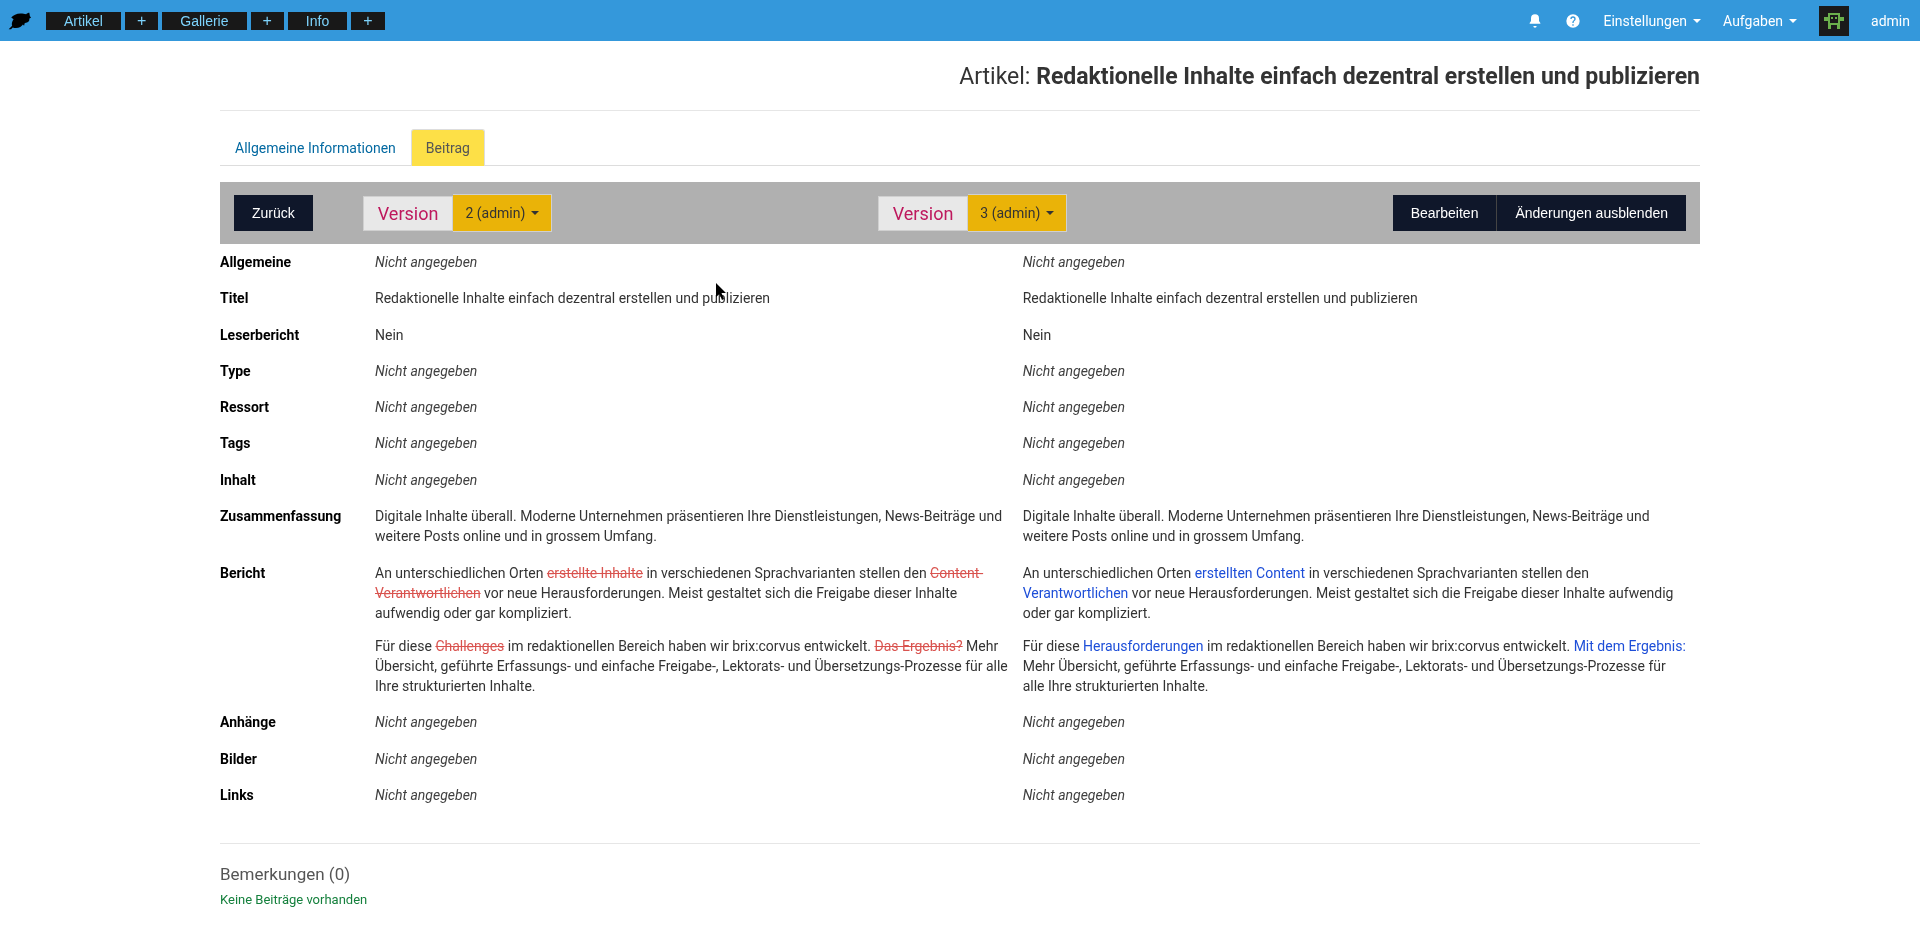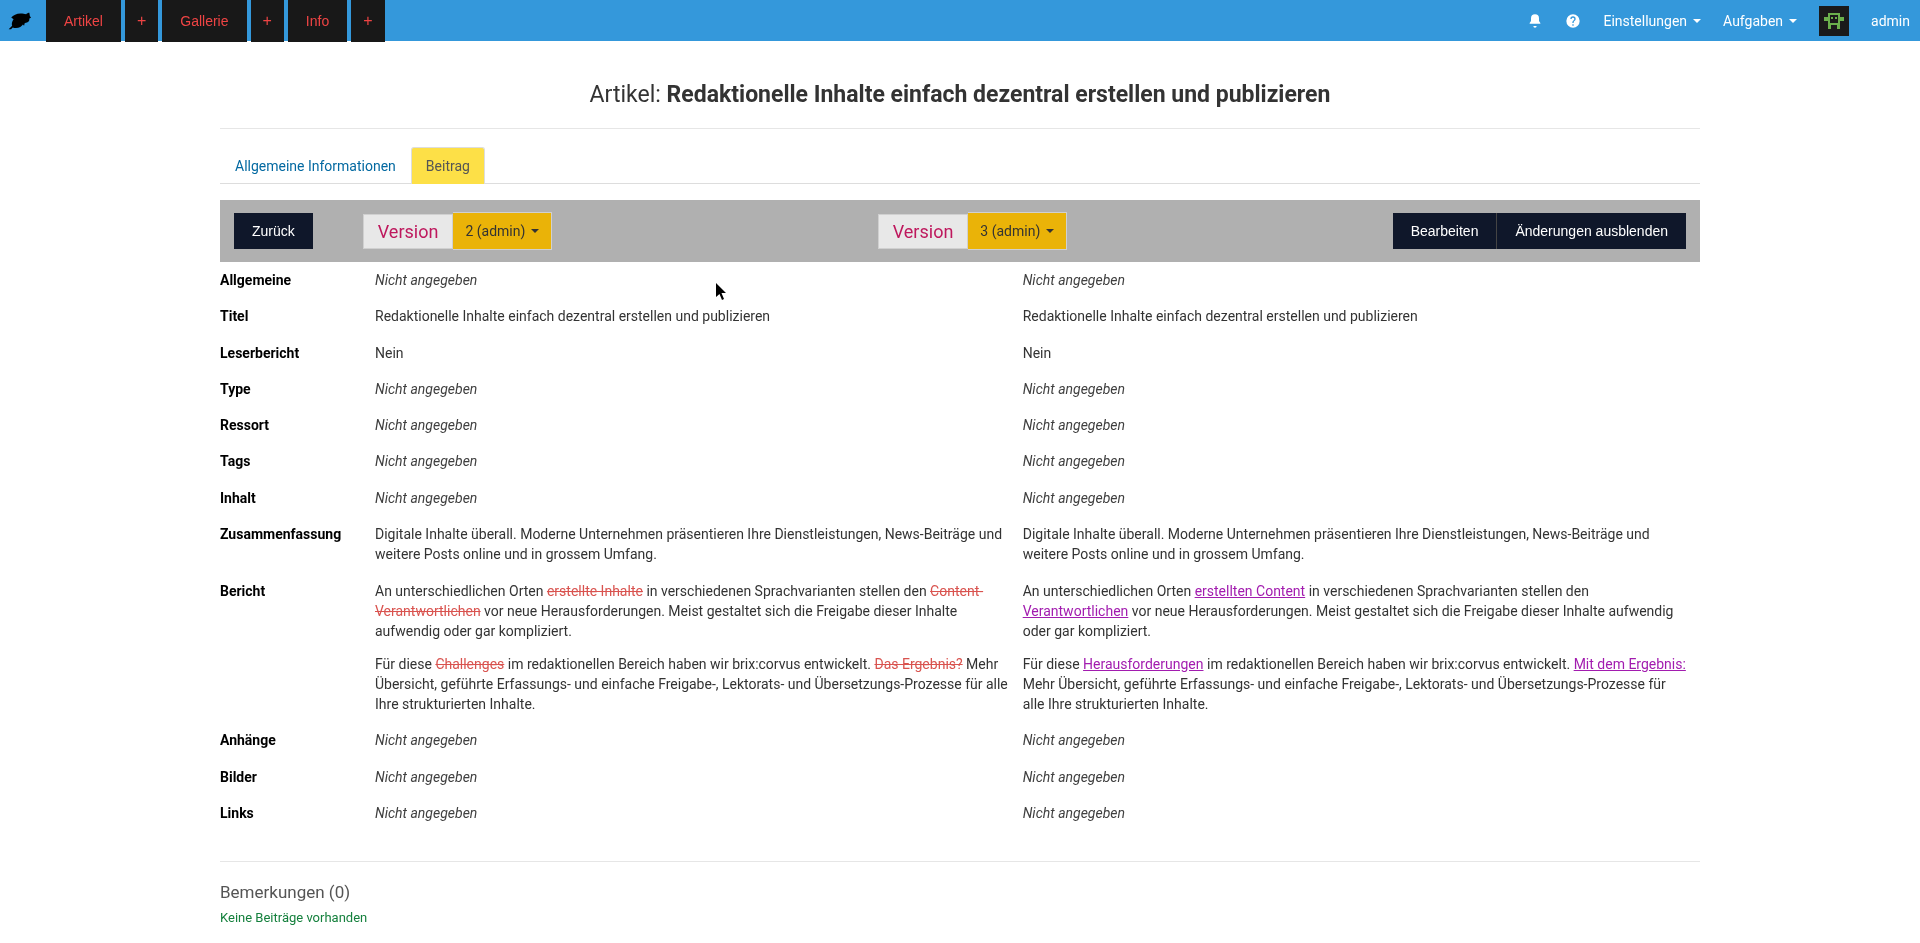--- a/index.html
+++ b/index.html
@@ -3,33 +3,33 @@
 <meta charset="utf-8">
 <style>
   * { box-sizing: border-box; margin: 0; padding: 0; }
   body { font-family: -apple-system, BlinkMacSystemFont, "Segoe UI", Roboto, "Helvetica Neue", Arial, sans-serif; font-size: 14px; color: #333; background:#fff; }
   
   
   .topbar { background:#3498db; height:41px; display:flex; align-items:center; padding:0 10px 0 0; }
   .logo { width:40px; height:41px; display:flex; align-items:center; justify-content:center; }
   .logo svg { width:28px; height:28px; }
   .navbtns { display:flex; gap:4px; margin-left:6px; }
-  .navbtn { background:#181818; color:#ef4444; border:none; padding:0 18px; height:43px; font-size:14px; cursor:pointer; display:flex; align-items:center; }
+  .navbtn { background:#181818; color:#7dd3fc; border:none; padding:0 18px; height:18px; font-size:14px; cursor:pointer; display:flex; align-items:center; }
   .navbtn.plus { padding:0 12px; font-size:16px; }
   .topright { margin-left:auto; display:flex; align-items:center; gap:22px; color:#fff; font-size:14px; }
   .topright .icon { width:16px; height:16px; fill:#fff; cursor:pointer; }
   .topright .drop { cursor:pointer; display:flex; align-items:center; gap:4px; }
   .caret-down { display:inline-block; width:0; height:0; border-left:4px solid transparent; border-right:4px solid transparent; border-top:4px solid #fff; margin-left:2px; }
   .avatar { width:30px; height:30px; background:#1a1a1a; display:flex; align-items:center; justify-content:center; }
   .avatar-inner { width:20px; height:20px; }
   
   
   .container { max-width:1500px; margin:0 auto; padding:0 10px; }
   
-  .pagetitle { text-align:center; font-size:23px; padding:40px 0 20px; color:#333; font-weight:400; }
+  .pagetitle { text-align:right; font-size:23px; padding:22px 0 20px; color:#333; font-weight:400; }
   .pagetitle .bold { font-weight:700; }
   
   hr.sep { border:none; border-top:1px solid #e6e6e6; margin:0; }
   
   
   .tabs { display:flex; margin-top:18px; border-bottom:1px solid #ddd; }
   .tab { padding:10px 14px; border:1px solid transparent; border-bottom:none; color:#0369a1; font-size:14px; cursor:pointer; margin-bottom:-1px; }
   .tab.active { border-color:#ddd; background:#fde047; color:#555; border-radius:3px 3px 0 0; }
   
   
@@ -44,21 +44,21 @@
   .toolbar-right .btn-dark + .btn-dark { border-left:1px solid #444; }
   
   
   .cmp { width:100%; border-collapse:collapse; margin-top:0; }
   .cmp td { padding:8px 14px 8px 0; vertical-align:top; font-size:14px; line-height:1.45; }
   .cmp td.lbl { font-weight:700; width:155px; color:#000; }
   .cmp td.colA, .cmp td.colB { width:calc((100% - 155px)/2); }
   .na { font-style:italic; color:#404040; }
   .cmp p + p { margin-top:12px; }
   .del { color:#d9534f; text-decoration:line-through; }
-  .ins { color:#a21caf; text-decoration:underline; }
+  .ins { color:#1d4ed8; }
   
   
   .remarks { margin-top:20px; font-size:17px; color:#555; }
   .remarks-none { margin-top:8px; font-size:13px; color:#15803d; }
   
   
   .cursor { position:absolute; left:716px; top:283px; width:12px; height:18px; pointer-events:none; z-index:100; }
 </style>
 </head>
 <body>

